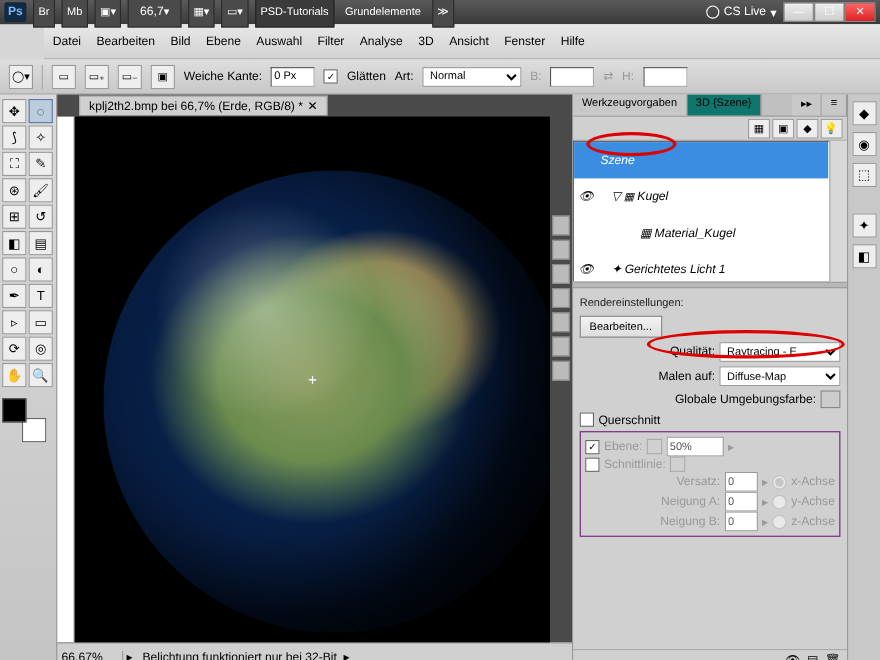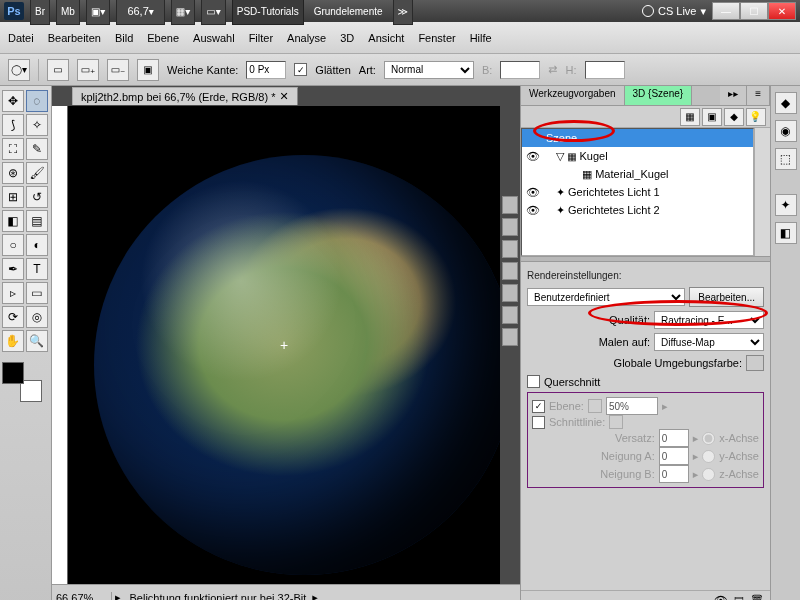--- a/index.html
+++ b/index.html
@@ -5,21 +5,21 @@
 * { margin:0; padding:0; box-sizing:border-box; font-family:Tahoma,Arial,sans-serif; font-size:11px; }
 body { background:#d6d6d6; width:800px; height:600px; overflow:hidden; user-select:none; }
 .title-bar { height:22px; background:linear-gradient(#5a5a5a,#3a3a3a); display:flex; align-items:center; padding:0 4px; color:#fff; gap:6px; }
 .title-bar .ps-logo { width:20px; height:18px; background:#112a44; color:#7fb9ff; display:flex; align-items:center; justify-content:center; font-weight:bold; font-size:11px; border-radius:2px; }
 .title-bar .btn { height:28px; padding:0 4px; background:#4a4a4a; border:1px solid #2a2a2a; display:flex; align-items:center; font-size:10px; }
 .title-bar .drop { padding:0 10px; }
 .title-bar .spacer { flex:1; }
 .win-controls { display:flex; margin-left:auto; }
 .win-controls div { width:28px; height:18px; border:1px solid #888; background:linear-gradient(#eee,#ccc); display:flex; align-items:center; justify-content:center; font-size:10px; }
 .win-controls .close { background:linear-gradient(#f66,#d22); color:#fff; }
-.menu-bar { height:32px; background:linear-gradient(#e8e8e8,#d2d2d2); display:flex; align-items:center; padding:0 8px; gap:14px; border-bottom:1px solid #aaa; }
+.menu-bar { height:32px; background:linear-gradient(#e8e8e8,#d2d2d2); display:flex; align-items:center; padding:0 8px; gap:14px; border-bottom:1px solid #aaa;margin-left:40px; }
 .menu-bar span { cursor:default; }
 .options-bar { height:32px; background:linear-gradient(#dedede,#c8c8c8); display:flex; align-items:center; padding:0 8px; gap:8px; border-bottom:1px solid #999; }
 .opt { height:22px; border:1px solid #999; background:#eee; display:flex; align-items:center; padding:0 4px; font-size:10px; }
 .opt.square { width:22px; justify-content:center; }
 .opt-input { width:40px; height:18px; border:1px inset #aaa; background:#fff; padding:0 2px; font-size:10px; }
 .opt-select { height:18px; border:1px solid #999; background:#fff; padding:0 2px; font-size:10px; }
 .checkbox { width:13px; height:13px; border:1px solid #666; background:#fff; display:inline-flex; align-items:center; justify-content:center; font-size:9px; }
 .checked::after { content:"✓"; color:#000; }
 .option-label { font-size:11px; }
 .disabled-text { color:#999; }
@@ -49,25 +49,25 @@
   box-shadow:inset -60px -40px 80px rgba(0,0,0,.9); }
 .crosshair { position:absolute; left:50%; top:50%; transform:translate(-50%,-50%); color:#fff; font-size:14px; }
 .status-bar { height:26px; background:#d0d0d0; display:flex; align-items:center; font-size:10px; border-top:1px solid #999; }
 .status-bar .zoom { width:60px; padding:0 4px; border-right:1px solid #999; }
 .status-bar .msg { padding:0 6px; }
 
 .panels { width:280px; background:#d0d0d0; border-left:1px solid #999; display:flex; }
 .panel-main { flex:1; display:flex; flex-direction:column; }
 .panel-tabs { display:flex; height:20px; background:#c0c0c0; border-bottom:1px solid #999; }
 .ptab { padding:2px 8px; font-size:10px; border-right:1px solid #999; background:#c8c8c8; }
-.ptab.active { background:#86efac; }
+.ptab.active { background:#0f766e; }
 .panel-toolbar { height:22px; display:flex; align-items:center; padding:0 4px; gap:2px; border-bottom:1px solid #aaa; }
 .mini-btn { width:20px; height:18px; border:1px solid #999; background:#eee; display:flex; align-items:center; justify-content:center; font-size:10px; }
 .scene-list { background:#fff; border:1px inset #aaa; height:128px; overflow:auto; }
-.scene-row { display:flex; align-items:center; height:18px; font-size:10px; padding-left:2px; }
+.scene-row { display:flex; align-items:center; height:33px; font-size:10px; padding-left:2px;font-style:italic; }
 .scene-row.sel { background:#3a8de0; color:#fff; }
 .scene-row .eye { width:18px; text-align:center; }
 .scene-row .indent { display:inline-block; }
 .divider-h { height:6px; background:#b8b8b8; border-top:1px solid #999; border-bottom:1px solid #999; cursor:row-resize; }
 .scrollbars { width:16px; background:#d8d8d8; border-left:1px solid #aaa; }
 .props { padding:6px; display:flex; flex-direction:column; gap:4px; flex:1; font-size:10px; }
 .props .row { display:flex; align-items:center; gap:4px; }
 .props select, .props input[type=text] { height:18px; border:1px solid #999; background:#fff; font-size:10px; padding:0 2px; }
 .btn-small { height:20px; padding:0 8px; border:1px solid #888; background:linear-gradient(#f4f4f4,#ddd); font-size:10px; }
 .section-title { font-size:10px; padding:2px 0; color:#222; }
@@ -228,21 +228,20 @@
           <div class="scene-row"><span class="eye">👁</span><span class="indent" style="width:14px"></span><span>✦</span>&nbsp;<span>Gerichtetes Licht 1</span></div>
           <div class="scene-row"><span class="eye">👁</span><span class="indent" style="width:14px"></span><span>✦</span>&nbsp;<span>Gerichtetes Licht 2</span></div>
         </div>
         <div class="scrollbars"></div>
         <div class="red-ellipse" style="left:12px;top:-8px;width:82px;height:22px"></div>
       </div>
       <div class="divider-h"></div>
       <div class="props" style="position:relative">
         <div class="section-title">Rendereinstellungen:</div>
         <div class="row">
-          <select style="flex:1"><option>Benutzerdefiniert</option></select>
           <button class="btn-small">Bearbeiten...</button>
         </div>
         <div class="row" style="justify-content:flex-end">
           <span>Qualität:</span>
           <select style="width:110px"><option>Raytracing - E...</option></select>
         </div>
         <div class="row" style="justify-content:flex-end">
           <span>Malen auf:</span>
           <select style="width:110px"><option>Diffuse-Map</option></select>
         </div>

